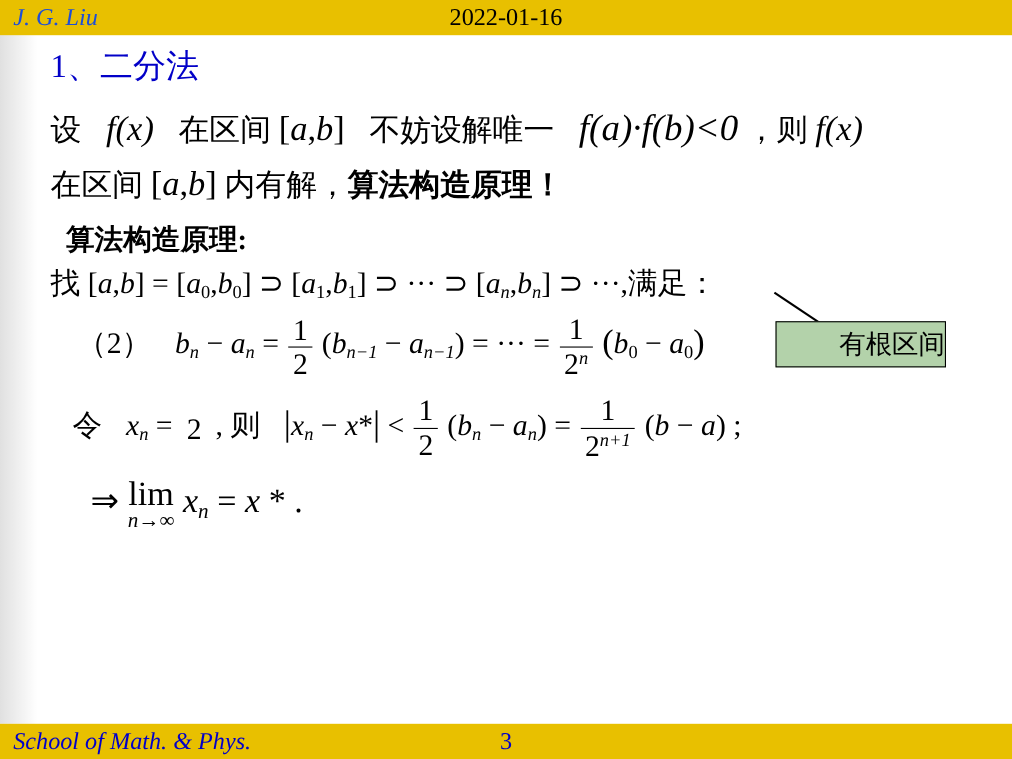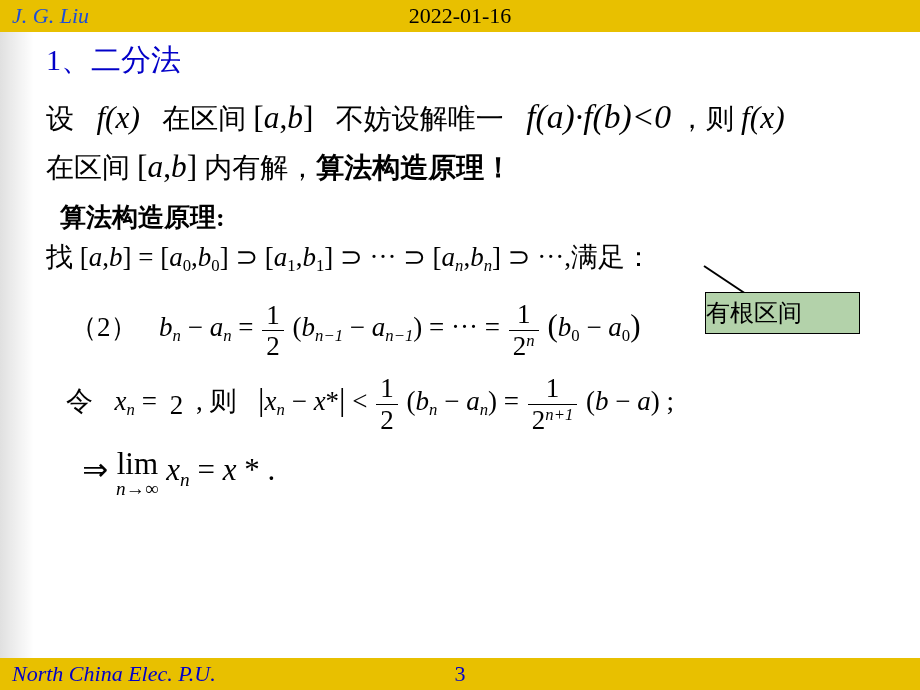--- a/index.html
+++ b/index.html
@@ -129,21 +129,21 @@
   .callout {
     position: absolute;
     right: 60px;
     top: 292px;
     width: 155px;
     height: 42px;
     background: #b3d2aa;
     border: 1.5px solid #000;
     display: flex;
     align-items: center;
-    justify-content: flex-start;
+    justify-content: flex-end;
     font-size: 24px;
     font-family: "SimSun", serif;
     text-align:center;
     z-index: 5;
   }
   .callout-arrow {
     position: absolute;
     right: 160px;
     top: 262px;
     width: 60px;
@@ -193,21 +193,21 @@
   </div>
 
   <div class="subhead">算法构造原理:</div>
 
   <div class="eqline">
     <span class="cn">找</span>
     <span class="rm">[<span class="mi">a</span>,<span class="mi">b</span>] = [<span class="mi">a</span><span class="sub0">0</span>,<span class="mi">b</span><span class="sub0">0</span>] ⊃ [<span class="mi">a</span><span class="sub0">1</span>,<span class="mi">b</span><span class="sub0">1</span>] ⊃ ··· ⊃ [<span class="mi">a</span><span class="sub">n</span>,<span class="mi">b</span><span class="sub">n</span>] ⊃ ···</span><span class="cn">,满足：</span>
   </div>
 
 
-  <div class="eqline indent1" style="margin-top:25px;">
+  <div class="eqline indent1" style="margin-top:10px;">
     <span class="cn">（2）</span>
     <span class="spacer"></span>
     <span class="mi">b</span><span class="sub">n</span> − <span class="mi">a</span><span class="sub">n</span> =
     <span class="frac"><span class="num">1</span><span class="den">2</span></span>
     (<span class="mi">b</span><span class="sub">n−1</span> − <span class="mi">a</span><span class="sub">n−1</span>) = ··· =
     <span class="frac"><span class="num">1</span><span class="den">2<span class="sup">n</span></span></span>
     <span style="font-size:1.15em;">(</span><span class="mi">b</span><span class="sub0">0</span> − <span class="mi">a</span><span class="sub0">0</span><span style="font-size:1.15em;">)</span>
   </div>
 
   <div class="eqline indent2" style="margin-top:14px;">
@@ -238,15 +238,15 @@
 
 <svg class="callout-arrow" viewBox="0 0 60 40">
   <line x1="4" y1="4" x2="52" y2="36" stroke="#000" stroke-width="2"></line>
 </svg>
 
 <div class="callout">
   <span>有根区间</span>
 </div>
 
 <div class="botbar">
+  <span class="bot-left">School of Math. &amp; Phys.</span>
   <span class="bot-center">3</span>
-  <span class="bot-right">North China Elec. P.U.</span>
 </div>
 
 </body></html>

